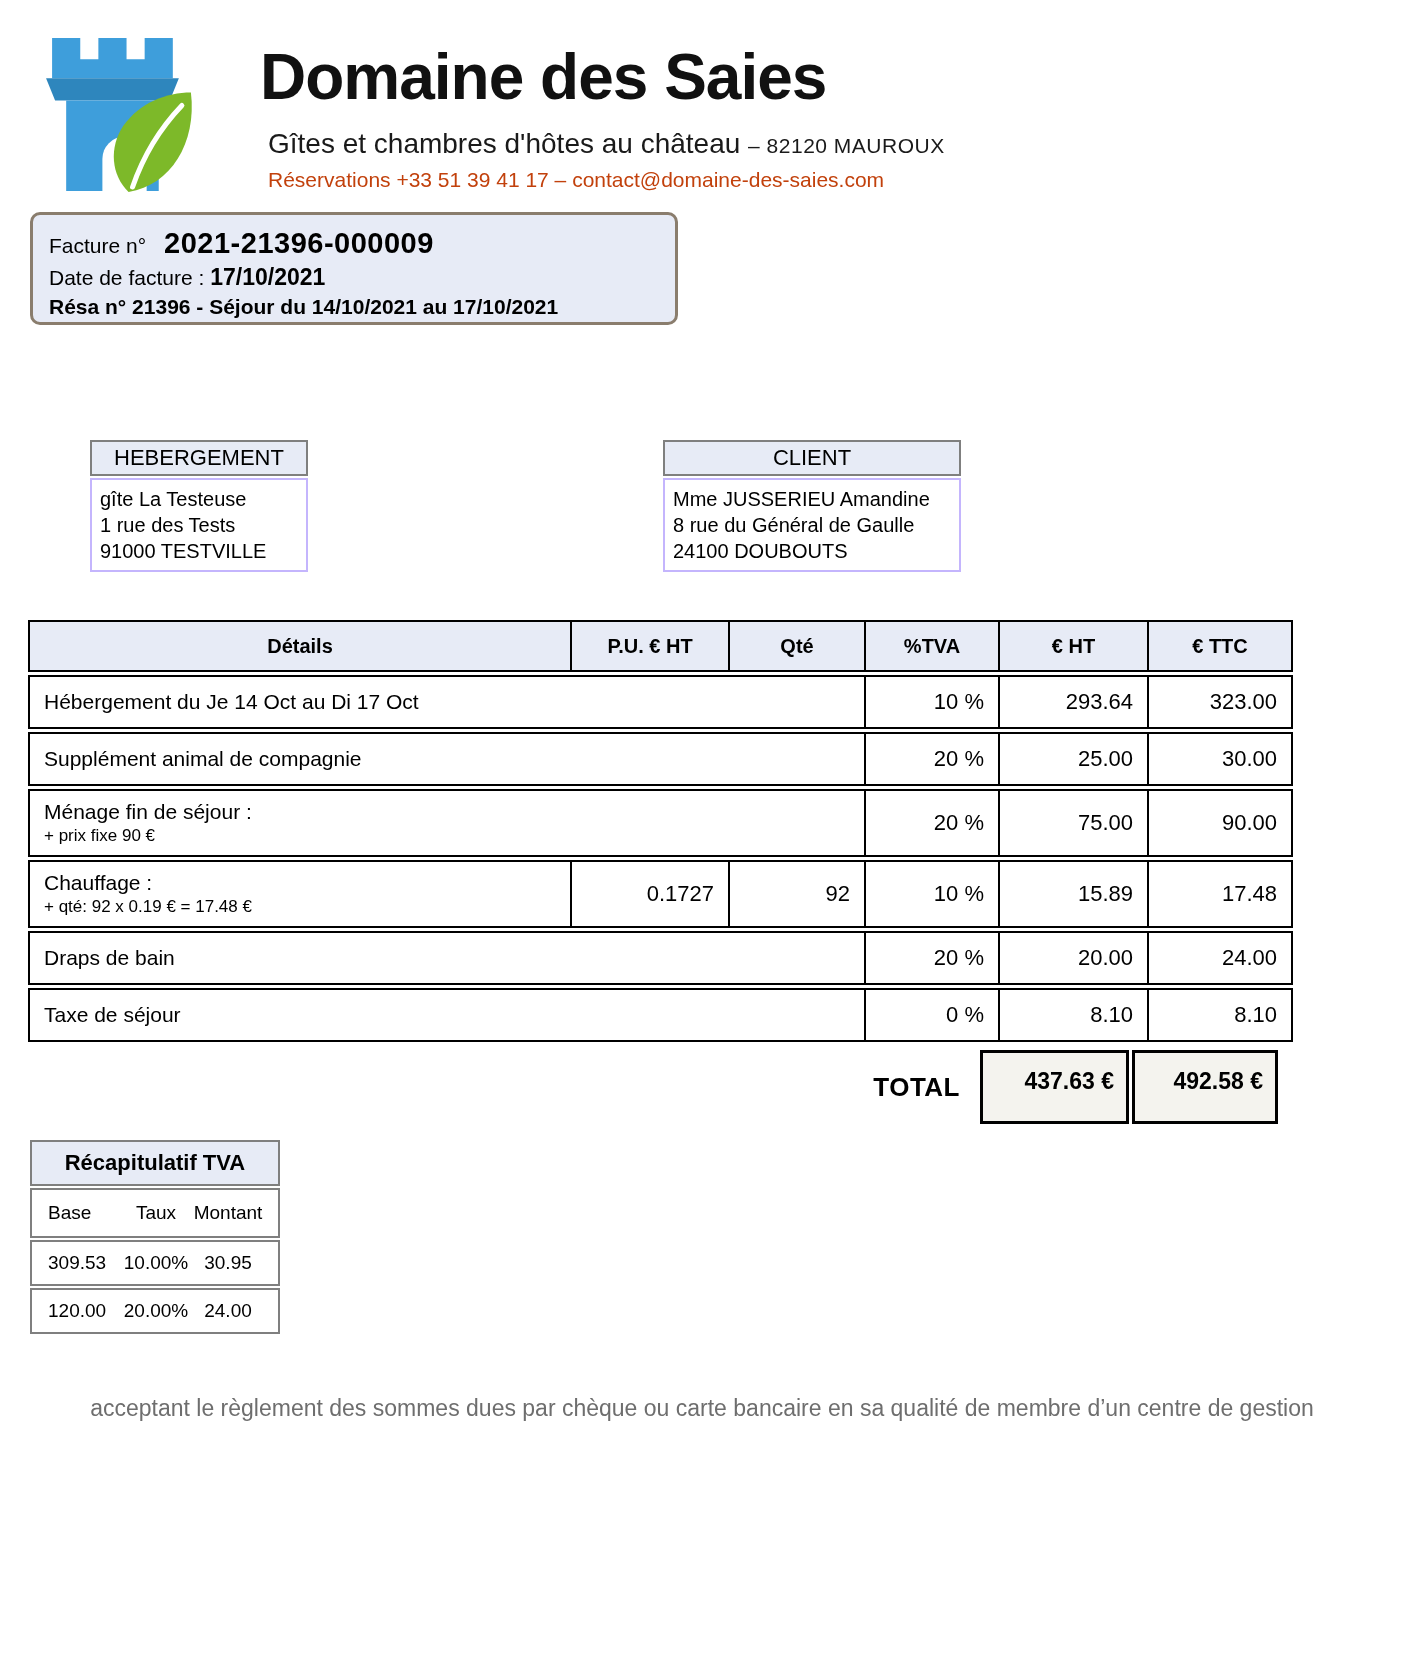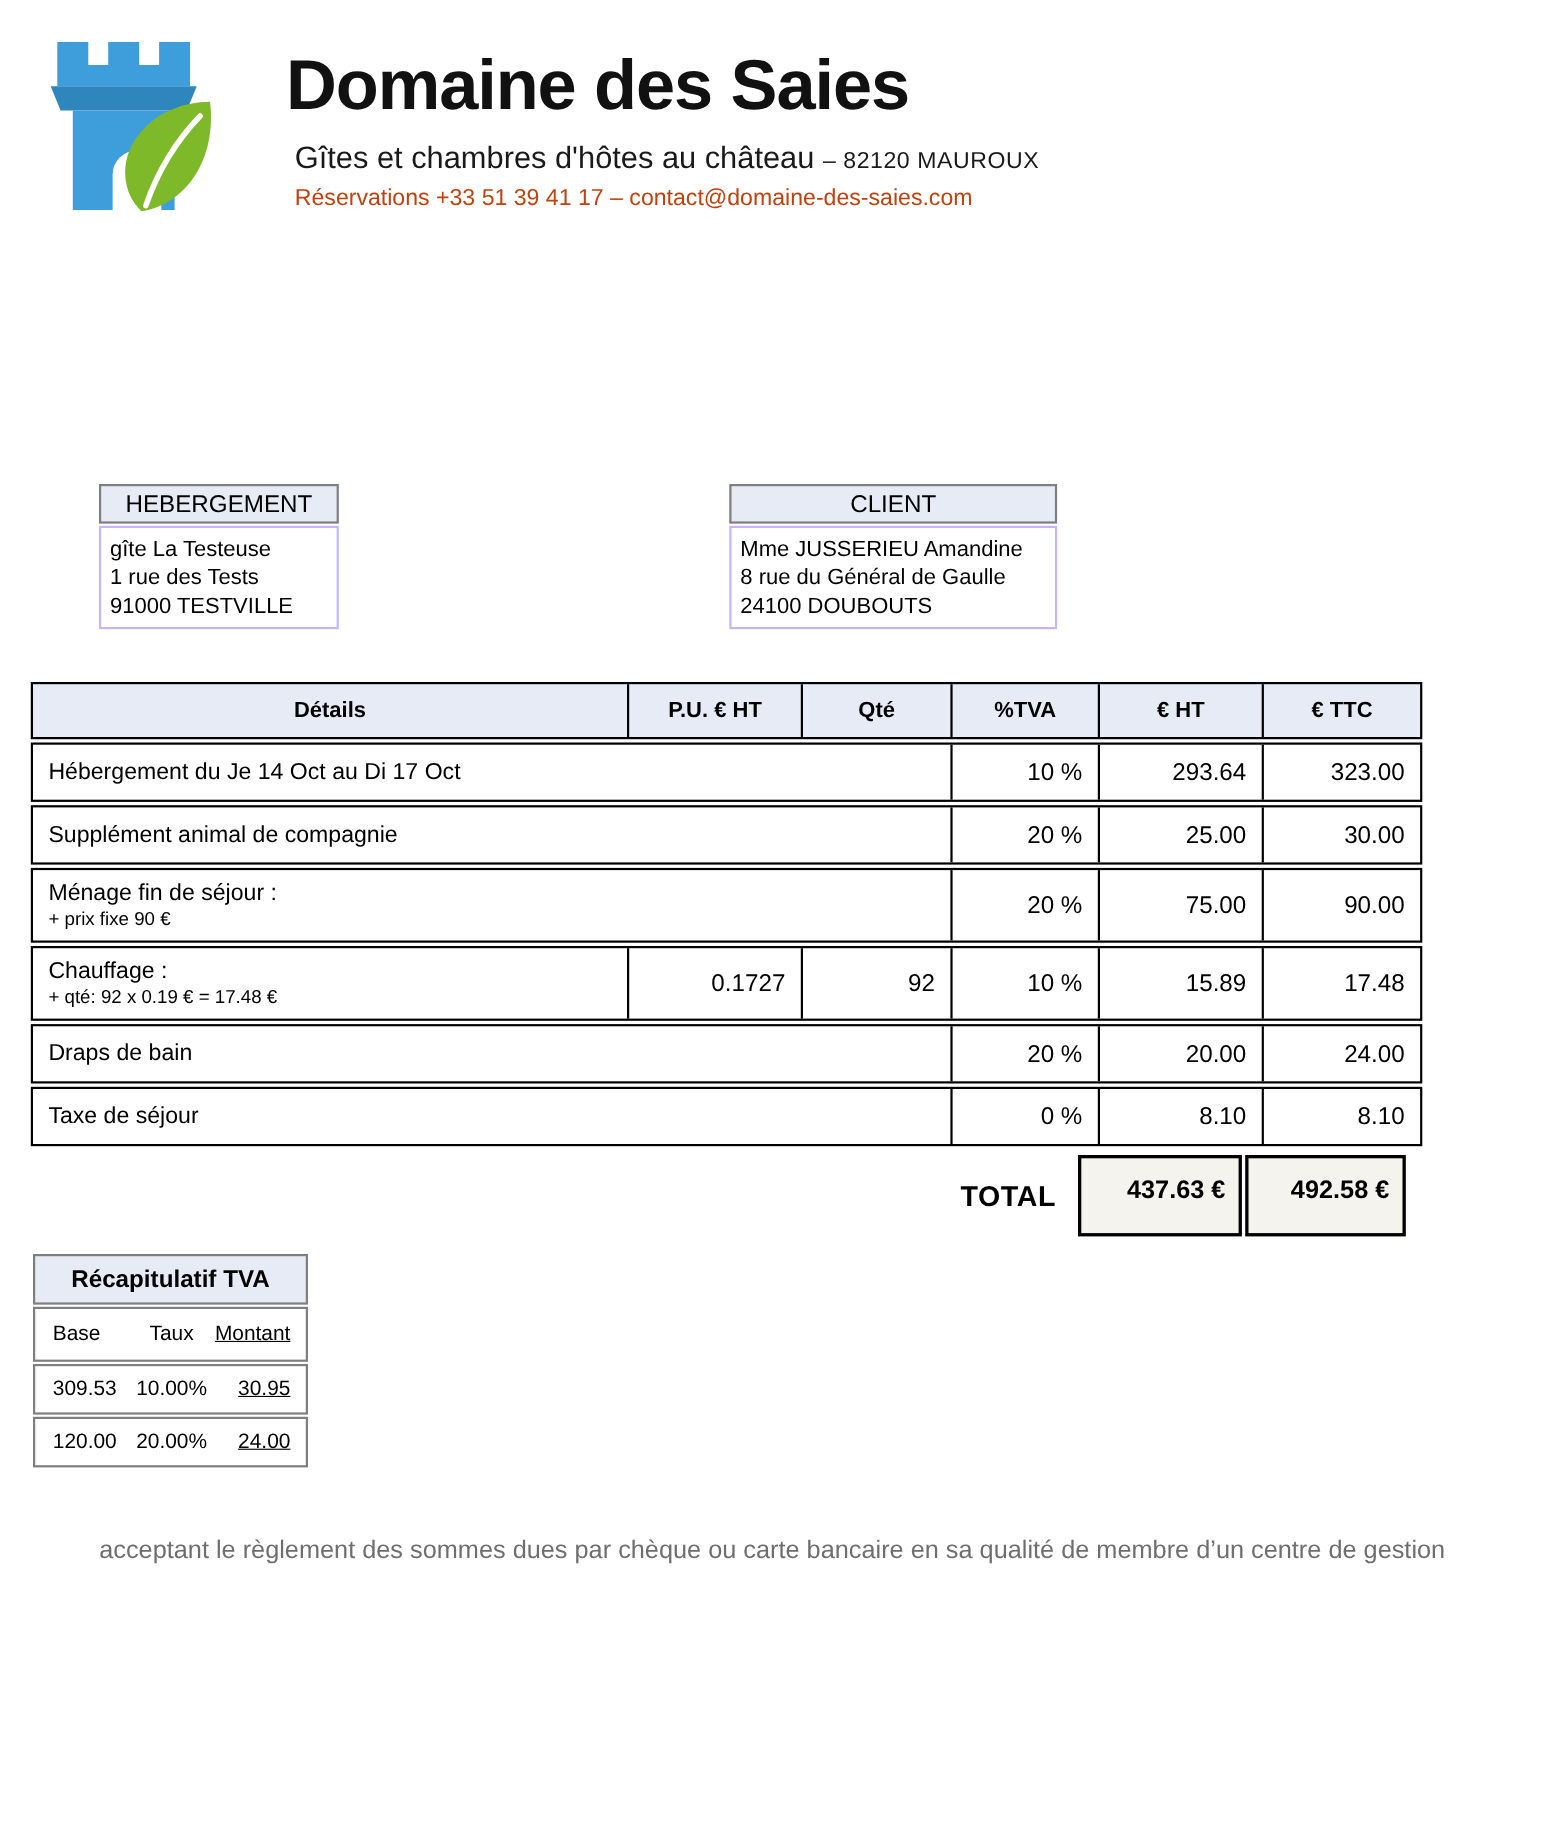--- a/index.html
+++ b/index.html
@@ -64,21 +64,21 @@
   
   .recap { position:absolute; left:30px; top:1140px; width:250px; }
   .recap-title { border:2px solid #7f7f7f; background:#e7ebf6; text-align:center;
     font-weight:bold; font-size:22px; padding:8px 0; margin-bottom:2px; }
   .recap-line { border:2px solid #7f7f7f; background:#fff; display:flex; align-items:center;
     padding:10px 0; margin-bottom:2px; font-size:19px; }
   .recap-head { padding:12px 0; }
   .rc { flex:1; }
   .rc-base { text-align:left; padding-left:16px; }
   .rc-taux { text-align:center; }
-  .rc-montant { text-align:right; padding-right:14px;text-decoration:underline; }
+  .rc-montant { text-align:center; padding-right:14px; }
 
   
   .footer { position:absolute; left:0; top:1392px; width:1404px; text-align:center;
     color:#6e6e6e; font-size:23px; line-height:33px; }
 </style>
 </head>
 <body>
 
 <div class="page">
 
@@ -90,20 +90,29 @@
     <path fill="#7db929" d="M158,66 C164,116 138,158 96,165 C79,149 76,121 91,99 C107,76 134,66 158,66 Z"></path>
     <path fill="none" stroke="#ffffff" stroke-width="5" stroke-linecap="round" d="M100,160 C111,128 128,101 149,79"></path>
   </svg>
   <div class="brand">Domaine des Saies</div>
   <div class="tagline">
     <span>Gîtes et chambres d'hôtes au château</span>
     <span class="zip">– 82120 MAUROUX</span>
   </div>
   <div class="contact">Réservations +33 51 39 41 17 – contact@domaine-des-saies.com</div>
 
+  <div class="invoice-box">
+    <div class="inv-line">
+      <span>Facture n°</span><span class="inv-number">2021-21396-000009</span>
+    </div>
+    <div class="inv-line">
+      <span>Date de facture :</span><span class="inv-date">17/10/2021</span>
+    </div>
+    <div class="inv-resa">Résa n° 21396 - Séjour du 14/10/2021 au 17/10/2021</div>
+  </div>
 
   <div class="addr-box addr-heb">
     <div class="addr-header">HEBERGEMENT</div>
     <div class="addr-body">
       <div>gîte La Testeuse</div>
       <div>1 rue des Tests</div>
       <div>91000 TESTVILLE</div>
     </div>
   </div>
 

